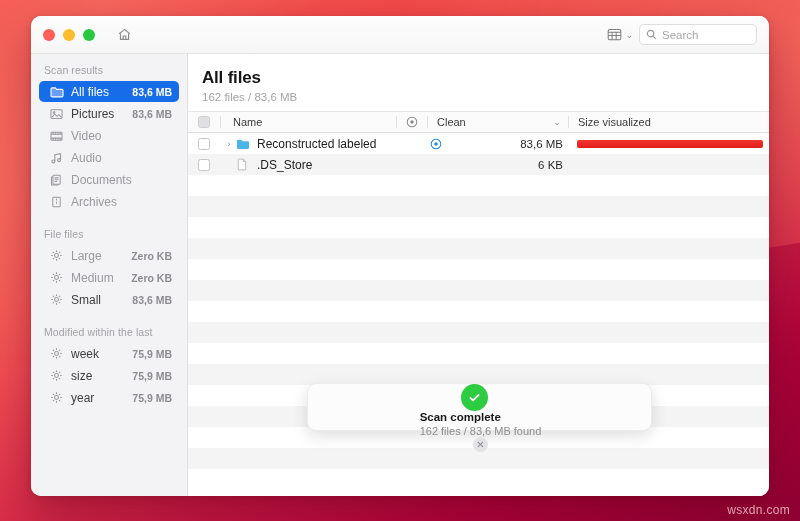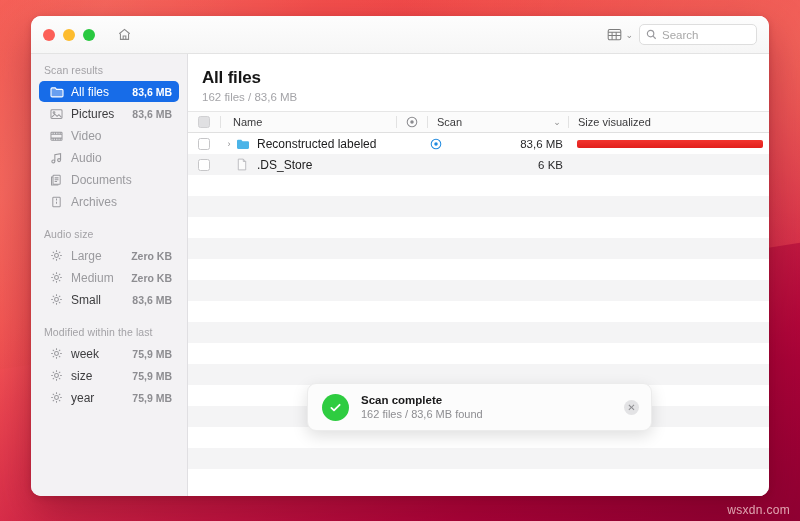--- a/index.html
+++ b/index.html
@@ -294,20 +294,21 @@
     width: 345px;
     height: 48px;
     background: #fcfcfc;
     border: 1px solid #ececec;
     border-radius: 9px;
     box-shadow: 0 5px 16px rgba(0,0,0,0.13);
     display: flex;
     align-items: center;
     padding: 0 12px 0 14px;
     z-index: 6;
+    flex-direction: column;
   }
   .toast .badge {
     width: 27px; height: 27px;
     border-radius: 50%;
     background: #2ecc40;
     flex: 0 0 27px;
     display: flex; align-items: center; justify-content: center;
     margin-right: 12px;
   }
   .toast .txt { flex: 1; min-width: 0; }
@@ -470,21 +471,21 @@
                 <rect x="3" y="1.4" width="8" height="10.2" rx="0.8"></rect>
                 <path d="M7 2.6 V5 M7 6.2 V8.4"></path>
               </svg>
             </span>
             <span class="lbl">Archives</span>
             <span class="val"></span>
           </div>
         </div>
 
         <div class="side-group">
-          <div class="side-group-title">Audio size</div>
+          <div class="side-group-title">File files</div>
 
           <div class="side-item dim">
             <span class="ico">
               <svg width="13" height="13" viewBox="0 0 14 14" fill="none" stroke="currentColor" stroke-width="1.15">
                 <circle cx="7" cy="7" r="2.1"></circle>
                 <path d="M7 1.3 V3.1 M7 10.9 V12.7 M1.3 7 H3.1 M10.9 7 H12.7 M3.0 3.0 L4.3 4.3 M9.7 9.7 L11 11 M11 3.0 L9.7 4.3 M4.3 9.7 L3.0 11"></path>
               </svg>
             </span>
             <span class="lbl">Large</span>
             <span class="val">Zero KB</span>
@@ -567,21 +568,21 @@
           <div class="sep"></div>
           <div class="cell c-target">
             <span>
               <svg width="12" height="12" viewBox="0 0 13 13" fill="none" stroke="#8b8b8f" stroke-width="1.1">
                 <circle cx="6.5" cy="6.5" r="5.2"></circle>
                 <circle cx="6.5" cy="6.5" r="1.9" fill="#8b8b8f" stroke="none"></circle>
               </svg>
             </span>
           </div>
           <div class="sep"></div>
-          <div class="cell c-size">Scan</div>
+          <div class="cell c-size">Clean</div>
           <div class="cell c-sizeend chev">⌄</div>
           <div class="sep"></div>
           <div class="cell c-vis">Size visualized</div>
         </div>
 
         <div class="rows">
 
           <div class="row">
             <div class="cell c-check">
               <span class="chkbox"></span>

